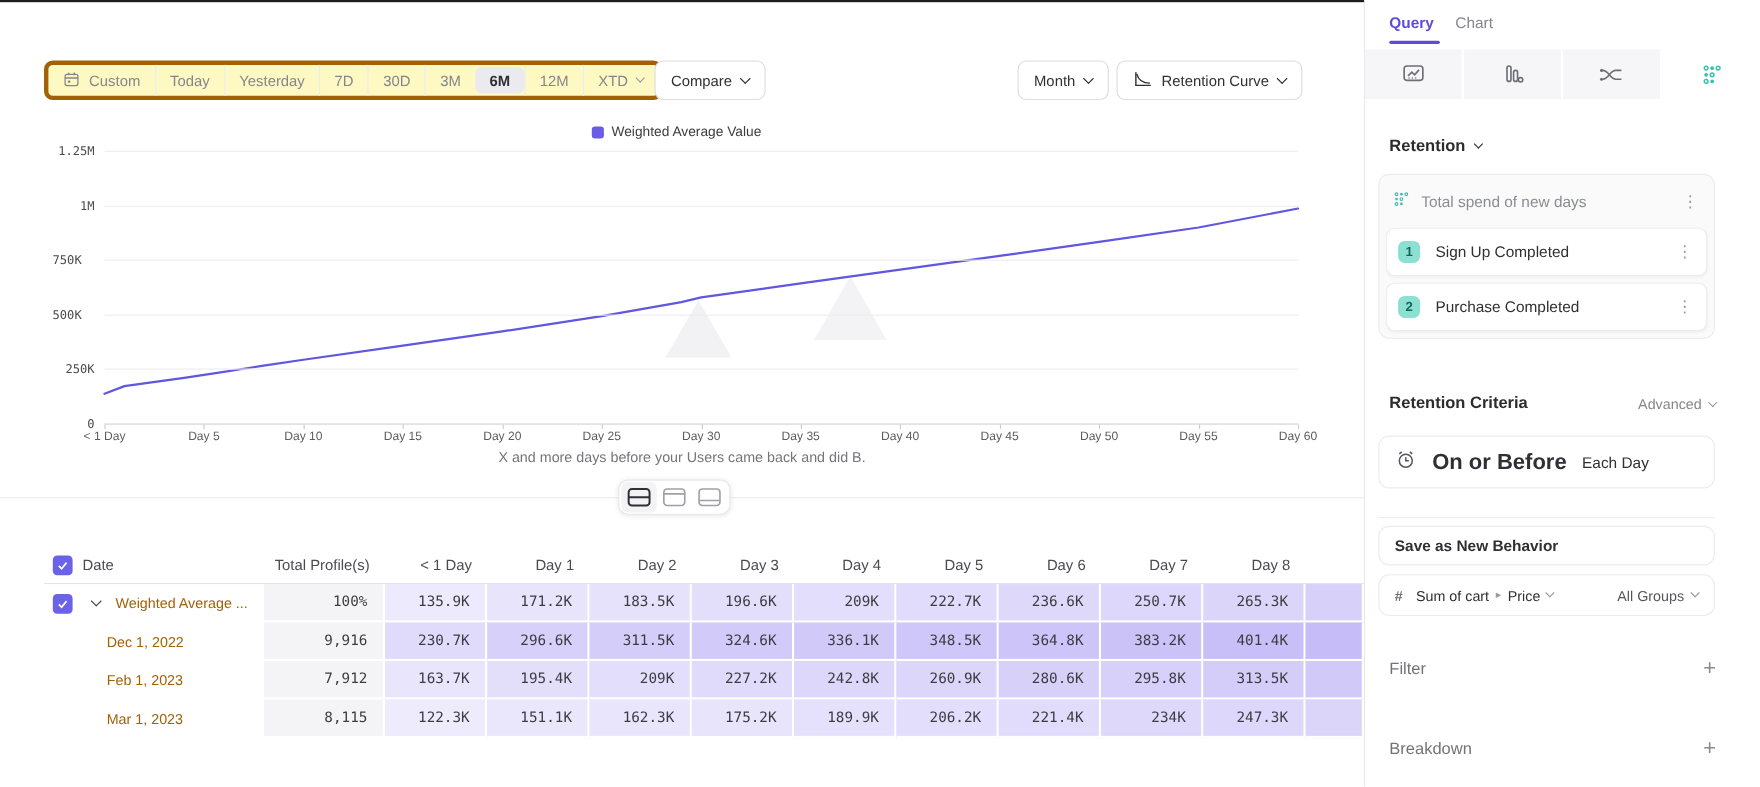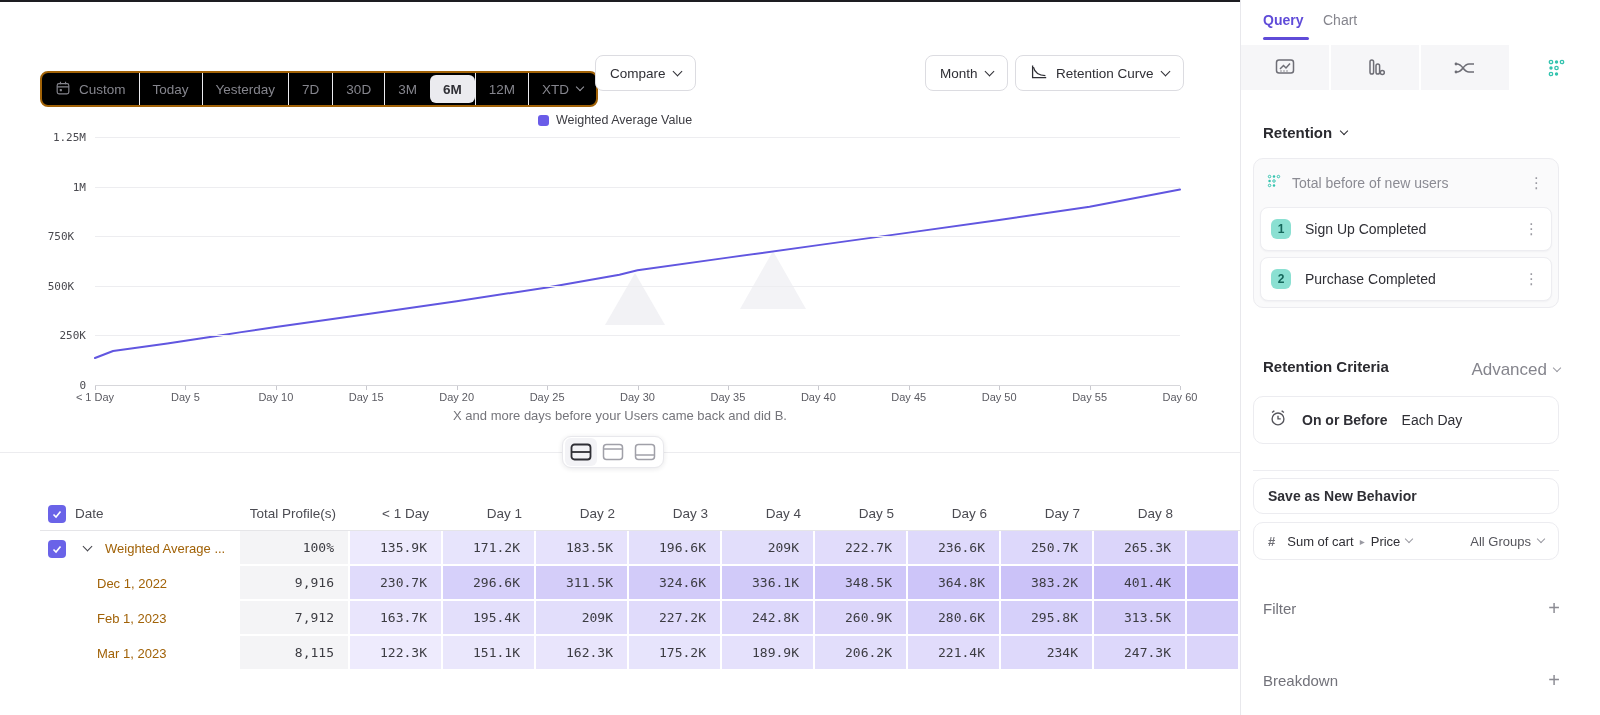--- a/index.html
+++ b/index.html
@@ -3,22 +3,22 @@
 <meta charset="utf-8">
 <style>
   * { margin:0; padding:0; box-sizing:border-box; }
   body { background:#fff; }
   .stage { position:relative; width:1600px; height:715px; background:#fff; overflow:hidden;
            font-family:"Liberation Sans", sans-serif; color:#2f2f35; }
   .topline { position:absolute; left:0; top:0; width:1240px; height:2px; background:#1d1d21; }
 
   
   .toolbar { position:absolute; left:0; top:55px; width:1240px; height:36px; }
-  .range-group { position:absolute; left:40px; top:16px; height:36px; display:flex; align-items:stretch;
-                 border:2px solid #a16207; border-radius:8px; background:#000000; }
+  .range-group { position:absolute; left:40px; top:0; height:36px; display:flex; align-items:stretch;
+                 border:4px solid #a16207; border-radius:8px; background:#fef9c3; }
   .seg { display:flex; align-items:center; padding:0 13px; font-size:13.5px; color:#85858d;
          border-left:1px solid #ececf0; cursor:pointer; white-space:nowrap; }
   .seg:first-child { border-left:none; }
   .seg.selected { background:#ebebef; color:#2f2f35; border-radius:6px; margin:2px 0; border-left:none; font-weight:bold; }
   .seg .cal { margin-right:8px; }
   .btn { position:absolute; top:0; height:36px; display:flex; align-items:center; gap:8px;
          border:1px solid #dcdce1; border-radius:8px; background:#fff; padding:0 14px;
          font-size:13.5px; color:#2f2f35; cursor:pointer; font-family:inherit; }
   .chev { display:inline-block; width:7px; height:7px; border-right:1.6px solid currentColor;
           border-bottom:1.6px solid currentColor; transform:rotate(45deg); margin-top:-4px; }
@@ -79,24 +79,24 @@
   .bcard { background:#fafafb; padding:6px; }
   .brow { height:36px; display:flex; align-items:center; padding:0 6px; }
   .brow .t { flex:1; margin-left:10px; font-size:14px; color:#8b8b93; }
   .step { height:44px; background:#fff; border:1px solid #ededf1; border-radius:8px; margin-top:6px;
           display:flex; align-items:center; padding:0 10px; cursor:pointer;
           box-shadow:0 1px 2px rgba(30,30,40,.04); }
   .badge { width:20px; height:20px; border-radius:6px; background:#8be0d2; color:#14665a; font-size:12px;
            font-weight:bold; display:flex; align-items:center; justify-content:center; }
   .step .t { flex:1; margin-left:14px; font-size:14px; color:#2f2f35; }
   .kebab { color:#9a9aa2; font-size:15px; cursor:pointer; padding:0 2px; font-family:"DejaVu Sans", sans-serif; }
-  .adv { position:absolute; right:40px; font-size:17px; color:#85858d; display:flex; align-items:center;
+  .adv { position:absolute; right:40px; font-size:13px; color:#85858d; display:flex; align-items:center;
          gap:7px; cursor:pointer; }
   .obrow { height:46px; display:flex; align-items:center; padding:0 14px; cursor:pointer; }
-  .obrow .b { font-weight:bold; font-size:14px; margin-left:14px; }
+  .obrow .b { font-weight:bold; font-size:20px; margin-left:14px; }
   .obrow .p { font-size:14px; margin-left:14px; }
   .savecard { height:36px; display:flex; align-items:center; padding:0 14px; font-size:14px;
               font-weight:bold; color:#2f2f35; cursor:pointer; }
   .sumcard { height:38px; display:flex; align-items:center; padding:0 14px; font-size:13px; cursor:pointer; }
   .sumcard .hash { color:#6f6f76; font-weight:bold; margin-right:12px; font-size:13px; }
   .sumcard .prop { color:#2f2f35; display:flex; align-items:center; gap:6px; }
   .sumcard .grp { margin-left:auto; color:#55555c; display:flex; align-items:center; gap:7px; }
   .secrow { position:absolute; left:22px; right:40px; display:flex; align-items:center;
             font-size:15px; color:#72727a; }
   .secrow .plus { margin-left:auto; font-size:20px; font-weight:300; color:#8b8b93; cursor:pointer; line-height:1; }
@@ -339,21 +339,21 @@
           <svg width="16" height="16" viewBox="0 0 18 18" fill="none">
             <circle cx="4" cy="4" r="1.4" stroke="#32c3ae" stroke-width="1.1"></circle>
             <circle cx="9" cy="4" r="1.4" fill="#32c3ae"></circle>
             <circle cx="14" cy="4" r="1.4" stroke="#32c3ae" stroke-width="1.1"></circle>
             <circle cx="4" cy="9" r="1.4" fill="#32c3ae"></circle>
             <circle cx="9" cy="9" r="1.4" stroke="#32c3ae" stroke-width="1.1"></circle>
             <circle cx="4" cy="14" r="1.4" stroke="#32c3ae" stroke-width="1.1"></circle>
             <circle cx="9" cy="14" r="1.4" fill="#32c3ae"></circle>
           </svg>
         </span>
-        <span class="t">Total before of new users</span>
+        <span class="t">Total spend of new days</span>
         <span class="kebab">⋮</span>
       </div>
       <div id="stepsMount">
           <div class="step">
             <span class="badge">1</span>
             <span class="t">Sign Up Completed</span>
             <span class="kebab">⋮</span>
           </div>
           <div class="step">
             <span class="badge">2</span>

